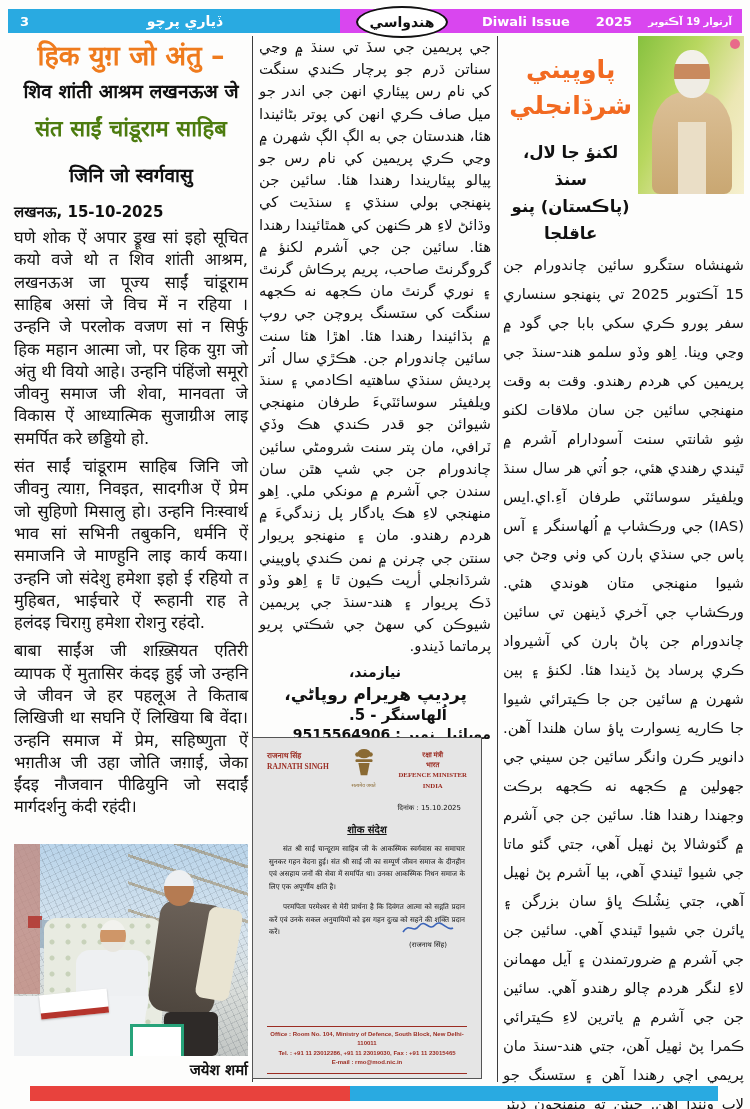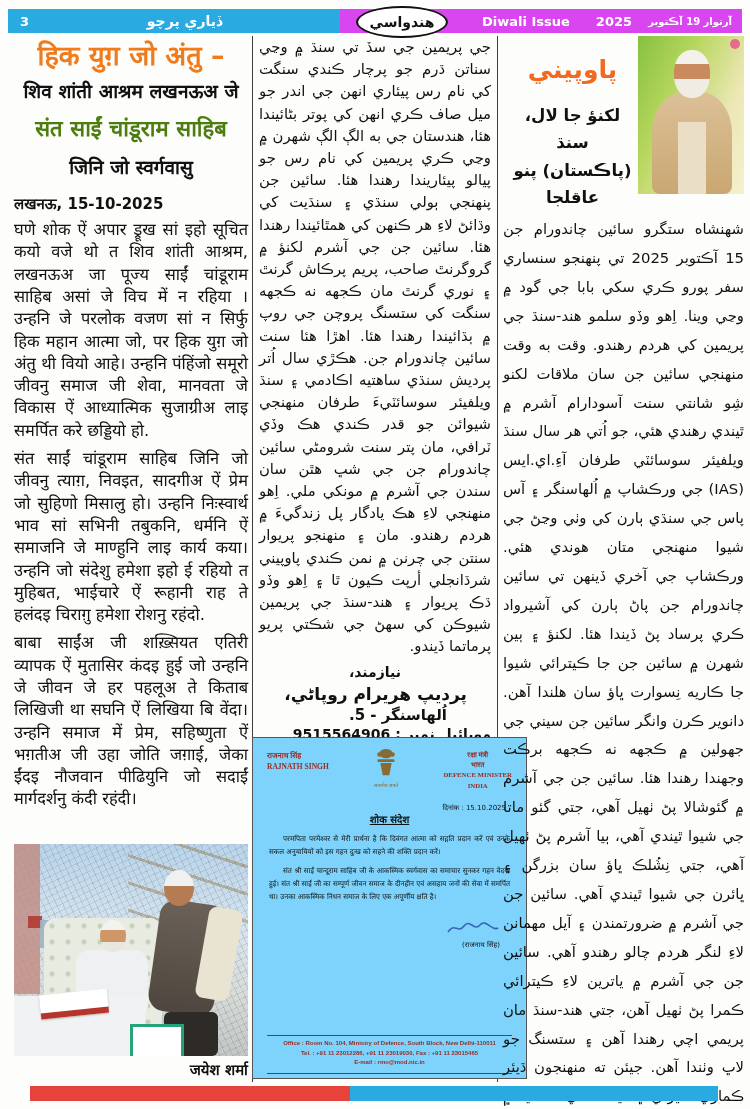--- a/index.html
+++ b/index.html
@@ -21,21 +21,21 @@
 
   
   .vrule{position:absolute;top:36px;width:1px;height:1046px;background:#3c3c3c;}
   .vrule-1{left:252px;} .vrule-2{left:497px;}
 
   
   .col-left{position:absolute;left:14px;top:40px;width:234px;height:1044px;}
   .hl1{font-size:27px;color:#ef7b1d;font-weight:bold;text-align:center;line-height:1.15;}
   .hl2{font-size:19px;font-weight:bold;text-align:center;margin-top:7px;}
   .hl3{font-size:22px;color:#4d7c0f;font-weight:bold;text-align:center;margin-top:8px;}
-  .hl4{font-size:19px;font-weight:bold;text-align:center;margin-top:12px;}
+  .hl4{font-size:19px;font-weight:bold;text-align:center;margin-top:20px;}
   .dateline{font-weight:bold;font-size:15px;margin-top:13px;}
   .lc-body p{font-size:16.4px;line-height:22.3px;text-align:justify;margin:6px 0 0;}
   .lc-photo-block{position:absolute;top:804px;left:0;right:0;}
   .caption{text-align:right;font-weight:bold;font-size:15px;margin-top:3px;}
 
   
   .ph{position:relative;width:234px;height:212px;overflow:hidden;
       background:linear-gradient(180deg,#b9d4ea 0%,#d7e4ee 42%,#d8dcd9 70%,#c2c6c4 100%);}
   .ph .mesh{position:absolute;inset:0;
       background:repeating-linear-gradient(65deg,rgba(70,80,90,.16) 0 1px,transparent 1px 6px),
@@ -64,33 +64,33 @@
 
   
   .col-mid{position:absolute;left:259px;top:36px;width:232px;}
   .mid-body{font-size:14.8px;line-height:22.2px;text-align:justify;margin:0;}
   .signoff{font-weight:bold;font-size:14px;margin-top:6px;text-align:center;}
   .author{font-weight:bold;font-size:17px;margin:4px 24px 0 0;}
   .author-city{font-weight:bold;font-size:15px;margin:2px 44px 0 0;}
   .mobile{font-weight:bold;font-size:14px;margin-top:2px;}
 
   
-  .letter{position:absolute;left:252px;top:737px;width:275px;height:342px;background:#7dd3fc;
+  .letter{position:absolute;left:252px;top:737px;width:230px;height:342px;background:#e5e5e5;
       border:1px solid #555;box-sizing:border-box;font-family:"Liberation Serif",serif;}
   .lt-head{display:flex;justify-content:space-between;align-items:flex-start;padding:12px 14px 0;}
   .lt-sender{color:#9b2c22;font-size:7.5px;font-weight:bold;line-height:1.5;}
   .lt-emblem{text-align:center;margin-top:-2px;}
   .lt-motto{font-size:5px;color:#8a6a33;text-align:center;}
   .lt-office{color:#9b2c22;font-size:6.8px;font-weight:bold;text-align:center;line-height:1.5;}
   .lt-date{text-align:right;font-size:7px;padding:12px 20px 0 0;font-family:"DejaVu Sans",sans-serif;}
-  .lt-title{text-align:center;font-weight:bold;text-decoration:underline;font-size:10px;
+  .lt-title{text-align:center;font-weight:bold;text-decoration:underline;font-size:10px;margin-top:10px;
       font-family:"DejaVu Sans",sans-serif;}
   .lt-para{font-size:7.1px;line-height:1.8;text-align:justify;margin:7px 16px 0;text-indent:14px;
       font-family:"DejaVu Sans",sans-serif;}
-  .lt-sign{position:absolute;right:26px;top:182px;text-align:right;margin-left:20px;}
+  .lt-sign{position:absolute;right:26px;top:182px;text-align:center;margin-left:20px;}
   .lt-sign-name{font-size:7px;font-family:"DejaVu Sans",sans-serif;}
   .lt-footer{position:absolute;left:14px;right:14px;bottom:10px;border-top:1px solid #9b2c22;
       padding-top:3px;text-align:center;color:#9b2c22;font-size:6px;font-weight:bold;line-height:1.6;
       font-family:"Liberation Sans",sans-serif;}
   .lt-footer-rule{position:absolute;left:14px;right:14px;bottom:4px;border-top:1px solid #9b2c22;}
 
   
   .col-right{position:absolute;left:503px;top:36px;width:241px;}
   .rt-top{display:flex;}
   .rt-photo{width:106px;height:158px;position:relative;overflow:hidden;flex:none;
@@ -193,22 +193,22 @@
       </div>
       <div class="lt-office">
         <div>रक्षा मंत्री</div>
         <div>भारत</div>
         <div>DEFENCE MINISTER</div>
         <div>INDIA</div>
       </div>
     </div>
     <div class="lt-date">दिनांक : 15.10.2025</div>
     <div class="lt-title">शोक संदेश</div>
+    <p class="lt-para">संत श्री साईं चान्दूराम साहिब जी के आकस्मिक स्वर्गवास का समाचार सुनकर गहन वेदना हुई। संत श्री साईं जी का सम्पूर्ण जीवन समाज के दीनहीन एवं असहाय जनों की सेवा में समर्पित था। उनका आकस्मिक निधन समाज के लिए एक अपूर्णीय क्षति है।</p>
     <p class="lt-para">परमपिता परमेश्वर से मेरी प्रार्थना है कि दिवंगत आत्मा को सद्गति प्रदान करें एवं उनके सकल अनुयायियों को इस गहन दुःख को सहने की शक्ति प्रदान करें।</p>
-    <p class="lt-para">संत श्री साईं चान्दूराम साहिब जी के आकस्मिक स्वर्गवास का समाचार सुनकर गहन वेदना हुई। संत श्री साईं जी का सम्पूर्ण जीवन समाज के दीनहीन एवं असहाय जनों की सेवा में समर्पित था। उनका आकस्मिक निधन समाज के लिए एक अपूर्णीय क्षति है।</p>
     <div class="lt-sign">
       <svg width="54" height="16">
         <path d="M2 12 C8 2, 12 14, 18 6 S28 12, 34 5 S46 12, 52 8" stroke="#3a63b8" fill="none" stroke-width="1.6"></path>
       </svg>
       <div class="lt-sign-name">(राजनाथ सिंह)</div>
     </div>
     <div class="lt-footer">
       <div>Office : Room No. 104, Ministry of Defence, South Block, New Delhi-110011</div>
       <div>Tel. : +91 11 23012286, +91 11 23019030, Fax : +91 11 23015465</div>
       <div>E-mail : rmo@mod.nic.in</div>
@@ -220,20 +220,21 @@
     <div class="rt-top">
       <div class="rt-photo">
         <div class="flower"></div>
         <div class="shawl"></div>
         <div class="inner"></div>
         <div class="head"></div>
       </div>
       <div class="rt-hl-cell">
         <div class="rt-hl">
           <div>پاوپيني</div>
+          <div>شرڌانجلي</div>
         </div>
         <div class="rt-intro">لکنؤ جا لال، سنڌ (پاڪستان) پنو عاقلجا</div>
       </div>
     </div>
     <p class="rt-body">شهنشاه ستگرو سائين چاندورام جن 15 آڪتوبر 2025 تي پنهنجو سنساري سفر پورو ڪري سکي بابا جي گود ۾ وڃي وينا. اِهو وڏو سلمو هند-سنڌ جي پريمين کي هردم رهندو. وقت به وقت منهنجي سائين جن سان ملاقات لکنو شِو شانتي سنت آسودارام آشرم ۾ ٿيندي رهندي هئي، جو اُتي هر سال سنڌ ويلفيئر سوسائٽي طرفان آءِ.اي.ايس (IAS) جي ورڪشاپ ۾ اُلهاسنگر ۽ آس پاس جي سنڌي ٻارن کي وٺي وڃڻ جي شيوا منهنجي متان هوندي هئي. ورڪشاپ جي آخري ڏينهن تي سائين چاندورام جن پاڻ ٻارن کي آشيرواد ڪري پرساد پڻ ڏيندا هئا. لکنؤ ۽ ٻين شهرن ۾ سائين جن جا ڪيترائي شيوا جا ڪاريه نِسوارت ڀاؤ سان هلندا آهن. دانوير ڪرن وانگر سائين جن سيني جي جهولين ۾ ڪجهه نه ڪجهه برڪت وجهندا رهندا هئا. سائين جن جي آشرم ۾ گئوشالا پڻ ٺهيل آهي، جتي گئو ماتا جي شيوا ٿيندي آهي، ٻيا آشرم پڻ ٺهيل آهي، جتي نِشُلڪ ڀاؤ سان بزرگن ۽ ڀائرن جي شيوا ٿيندي آهي. سائين جن جي آشرم ۾ ضرورتمندن ۽ آيل مهمانن لاءِ لنگر هردم چالو رهندو آهي. سائين جن جي آشرم ۾ ياترين لاءِ ڪيترائي ڪمرا پڻ ٺهيل آهن، جتي هند-سنڌ مان پريمي اچي رهندا آهن ۽ ستسنگ جو لاڀ وٺندا آهن. جيئن ته منهنجون ڌيئر ڪماري ڪيرتي ۽ گيتا سنڌي ساهتيه ۾ ڪتاب لکنديون رهنديون آهن، ته سائين جن أن لاءِ پنهنجو آشيرواد وچن لکي موڪلي هيٺيان پنهنجو نالو داسن داس چاندو لکندا آهن. اِها سنتن جي مهانتا، نمرتا ۽ نهٺائي آهي. راجا رامچندر جو روپ سائين چاندورام جن ۾ هوندو هيو. وقت به وقت سائين جن سنڌ</p>
   </section>
 
   <footer class="bottombar">
     <div class="bb-red"></div>
     <div class="bb-blue"></div>

